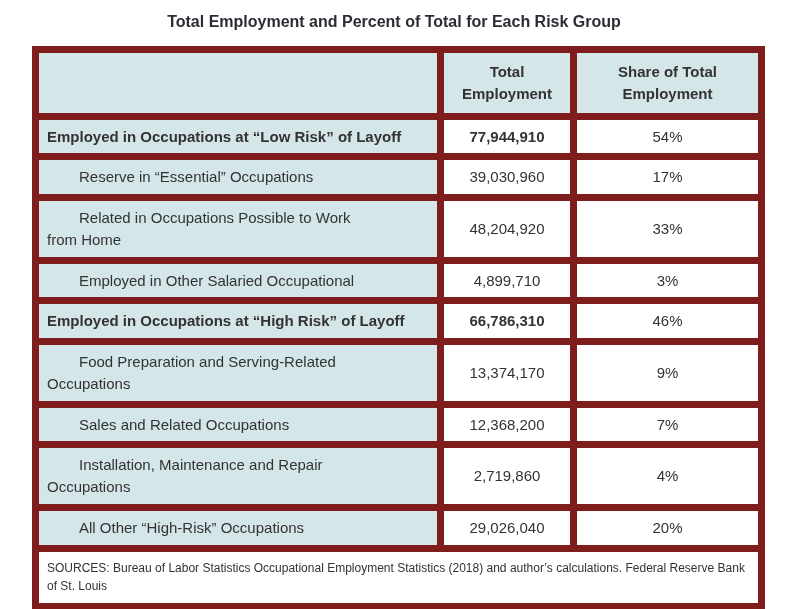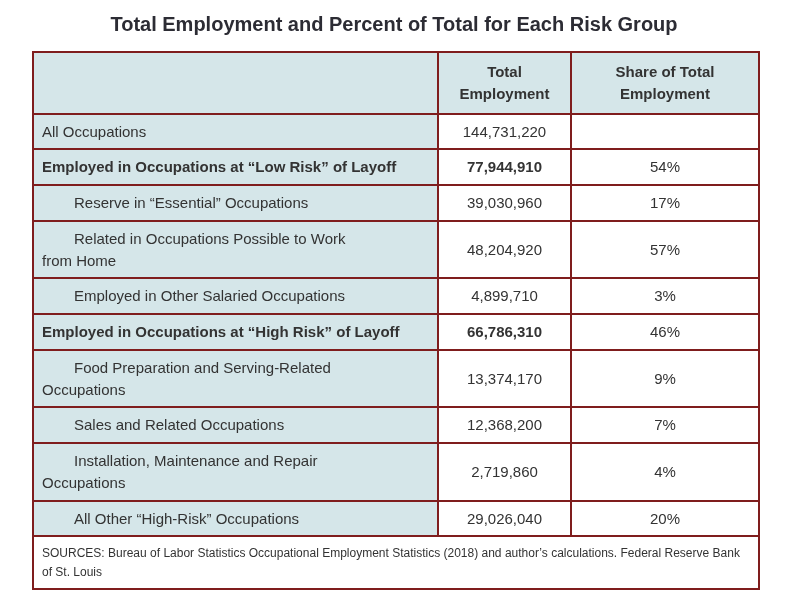--- a/index.html
+++ b/index.html
@@ -11,37 +11,37 @@
   }
   .page {
     width: 788px;
     height: 609px;
     padding-top: 13px;
     overflow: hidden;
   }
   .title {
     margin: 0 0 15px 0;
     text-align: center;
-    font-size: 20px;
+    font-size: 16px;
     font-weight: bold;
     color: #2c2c34;
     letter-spacing: 0px;
   }
   table.risk-table {
     border-collapse: collapse;
     table-layout: fixed;
     margin-left: 32px;
     width: 726px;
     border: 2px solid #3f3f3f;
   }
   .col-label { width: 405px; }
   .col-emp   { width: 133px; }
   .col-share { width: 188px; }
   th, td {
-    border: 2px solid #7f1d1d;
+    border: 7px solid #7f1d1d;
     font-size: 15px;
     vertical-align: middle;
     margin-top: 12px;
   }
   th {
     background: #d5e6e9;
     font-weight: bold;
     text-align: center;
     padding: 8px 6px;
     line-height: 1.45;
@@ -87,43 +87,38 @@
     <thead>
       <tr>
         <th></th>
         <th>Total
 Employment</th>
         <th>Share of Total
 Employment</th>
       </tr>
     </thead>
     <tbody id="table-body">
-        <tr>
-    <td class="cell-label">All Occupations</td>
-    <td class="cell-emp">144,731,220</td>
-    <td class="cell-share"></td>
-  </tr>
         <tr class="bold">
     <td class="cell-label">Employed in Occupations at “Low Risk” of Layoff</td>
     <td class="cell-emp">77,944,910</td>
     <td class="cell-share">54%</td>
   </tr>
         <tr>
     <td class="cell-label indent">Reserve in “Essential” Occupations</td>
     <td class="cell-emp">39,030,960</td>
     <td class="cell-share">17%</td>
   </tr>
         <tr>
     <td class="cell-label indent">Related in Occupations Possible to Work
 from Home</td>
     <td class="cell-emp">48,204,920</td>
-    <td class="cell-share">57%</td>
+    <td class="cell-share">33%</td>
   </tr>
         <tr>
-    <td class="cell-label indent">Employed in Other Salaried Occupations</td>
+    <td class="cell-label indent">Employed in Other Salaried Occupational</td>
     <td class="cell-emp">4,899,710</td>
     <td class="cell-share">3%</td>
   </tr>
         <tr class="bold">
     <td class="cell-label">Employed in Occupations at “High Risk” of Layoff</td>
     <td class="cell-emp">66,786,310</td>
     <td class="cell-share">46%</td>
   </tr>
         <tr>
     <td class="cell-label indent">Food Preparation and Serving-Related

